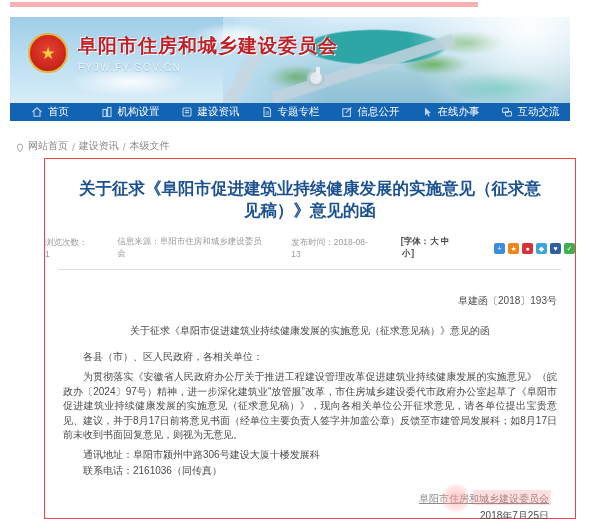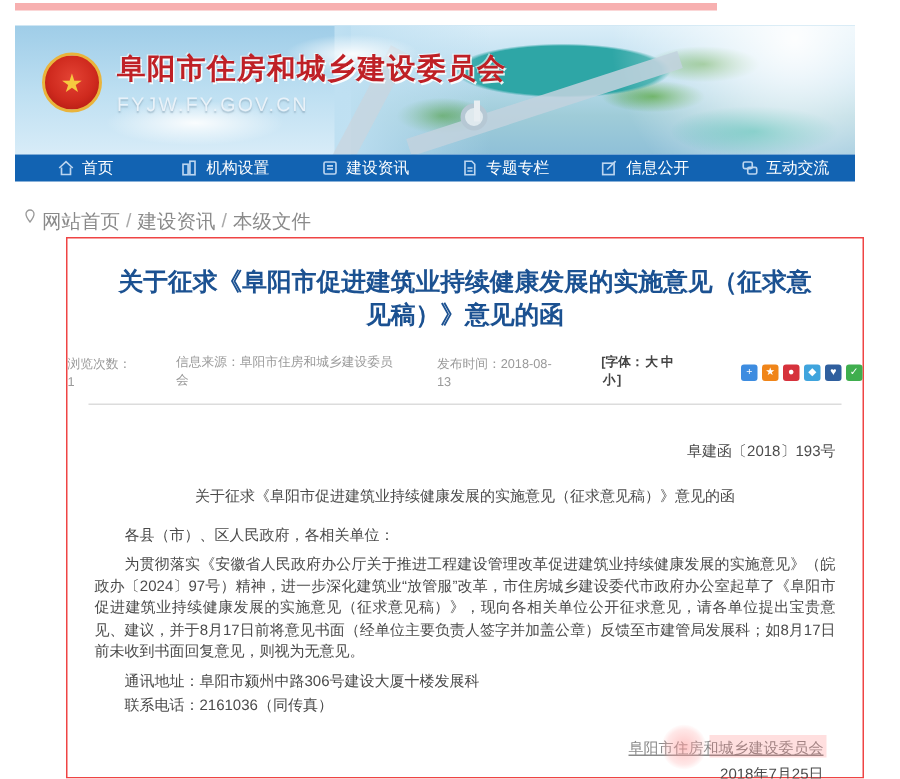--- a/index.html
+++ b/index.html
@@ -34,33 +34,33 @@
     background:#dfe9ee; border:3px solid #b6c8d4; }
   .banner .monument { position:absolute; left:54.6%; top:50px; width:4px; height:14px; background:#e8eef2; }
 
   .brand { position:absolute; left:18px; top:16px; display:flex; align-items:center; gap:10px; }
   .emblem { width:40px; height:40px; border-radius:50%;
     background:radial-gradient(circle at 50% 42%, #e44334 0%, #cf2a1e 55%, #a8150f 100%);
     border:2px solid #e9b43c; display:flex; align-items:center; justify-content:center;
     color:#f6c93f; font-size:17px; line-height:1; }
   .brand-text .site-title { font-size:19px; font-weight:bold; color:#bf2026; letter-spacing:1px;
     text-shadow:1px 1px 0 rgba(255,255,255,.9), -1px -1px 0 rgba(255,255,255,.6); }
-  .brand-text .site-url { font-size:13px; color:#e9f2f9; letter-spacing:1.5px; margin-top:3px;
+  .brand-text .site-url { font-size:10px; color:#e9f2f9; letter-spacing:1.5px; margin-top:3px;
     text-shadow:0 1px 1px rgba(120,150,170,.5); }
 
   
   .nav { position:absolute; left:10px; top:103px; width:560px; height:18px; background:#1263b2;
     display:flex; align-items:stretch; }
   .nav-item { flex:1; display:flex; align-items:center; justify-content:center; gap:5px;
     color:#ffffff; font-size:10.5px; cursor:pointer; }
   .nav-item svg { display:block; opacity:.85; }
 
   
-  .breadcrumb { position:absolute; left:16px; top:139px; display:flex; align-items:flex-start; gap:4px;
-    font-size:13px; color:#8a8a8a; }
+  .breadcrumb { position:absolute; left:16px; top:139px; display:flex; align-items:flex-end; gap:4px;
+    font-size:10px; color:#8a8a8a; }
   .breadcrumb .crumb { cursor:pointer; }
   .breadcrumb .sep { color:#aaa; }
 
   
   .content { position:absolute; left:44px; top:158px; width:532px; height:361px;
     background:#fff; border:1px solid #ef4444; }
   .article-title { margin:18px 30px 0; text-align:center; font-size:16.5px; line-height:22px;
     font-weight:bold; color:#1b5191; }
   .meta { margin-top:15px; display:flex; align-items:center; justify-content:center; gap:27px;
     font-size:8.5px; color:#9a9a9a; }
@@ -143,20 +143,26 @@
       <span>专题专栏</span>
     </div>
     <div class="nav-item">
       <svg width="12" height="12" viewBox="0 0 12 12" fill="none" stroke="#d9e9fa" stroke-width="1.1">
           <rect x="1.8" y="2.8" width="7.6" height="7.6"></rect>
           <path d="M4.8 7 L10.4 1.4"></path>
         </svg>
       <span>信息公开</span>
     </div>
     <div class="nav-item">
+      <svg width="12" height="12" viewBox="0 0 12 12" fill="#d9e9fa" stroke="none">
+          <path d="M4 1.5 V9.6 L6.1 7.7 L7.5 10.5 L8.8 9.9 L7.5 7.2 L10 7 Z"></path>
+        </svg>
+      <span>在线办事</span>
+    </div>
+    <div class="nav-item">
       <svg width="12" height="12" viewBox="0 0 12 12" fill="none" stroke="#d9e9fa" stroke-width="1.1">
           <rect x="1.5" y="2" width="6" height="4.4" rx="1"></rect>
           <rect x="4.5" y="5.6" width="6" height="4.4" rx="1"></rect>
         </svg>
       <span>互动交流</span>
     </div>
   </div>
 
   <div class="breadcrumb">
     <svg width="8" height="10" viewBox="0 0 9 11">

